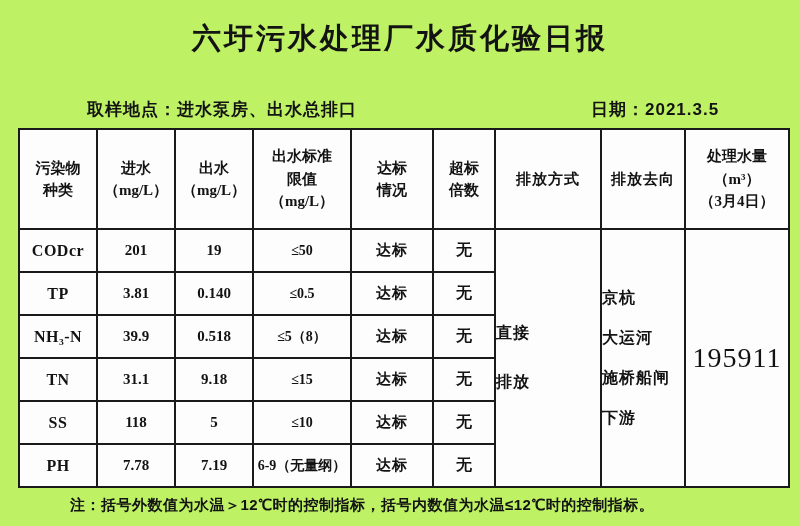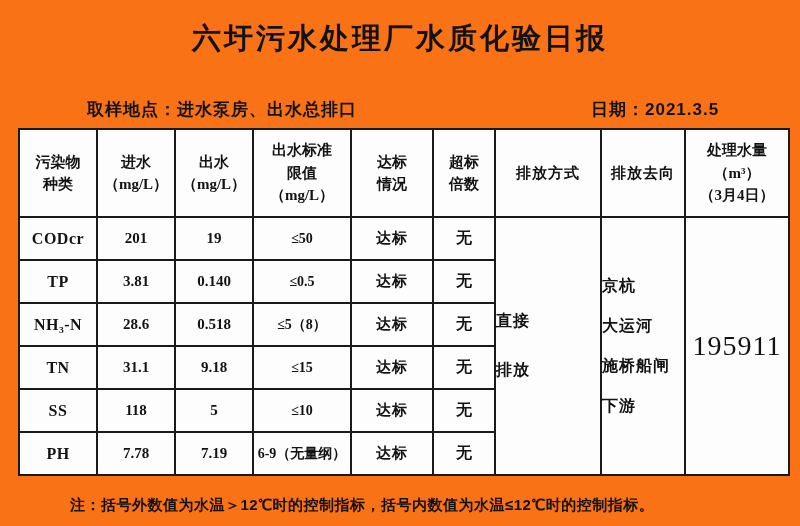--- a/index.html
+++ b/index.html
@@ -1,20 +1,20 @@
 <!DOCTYPE html>
 <html><head>
 <meta charset="utf-8">
 <style>
   * { margin:0; padding:0; box-sizing:border-box; }
   html,body { background:#ffffff; }
   .page {
     position:relative;
     width:800px; height:526px;
-    background:#f97316;
+    background:#bef264;
     color:#131313;
     font-family:"Liberation Sans", sans-serif;
     overflow:hidden;
   }
   .title {
     position:absolute; top:19px; left:0; width:100%;
     text-align:center;
     font-size:29px; font-weight:bold; letter-spacing:3px;
   }
   .meta-row { position:absolute; top:98px; left:13px; width:100%; height:22px;padding-left:32px; }
@@ -28,21 +28,21 @@
     background:#fdfdfd;
   }
   .report th, .report td {
     border:2px solid #1a1a1a;
     text-align:center; vertical-align:middle;
     padding:0;
     font-family:"Liberation Serif", serif;
     font-weight:bold;
     color:#131313;
   }
-  .report thead tr { height:88px; }
+  .report thead tr { height:100px; }
   .report tbody tr { height:43px; }
   .report th { font-size:15px; line-height:1.5; }
   .hl { display:block; }
   .one-line-head { font-size:16px; letter-spacing:1px; }
   td.pollutant { font-size:16px; letter-spacing:0.5px; }
   td.num { font-size:15px;border-radius:10px; }
   td.limit { font-size:14px; }
   td.compliance { font-size:15px; letter-spacing:1px; }
   td.exceed { font-size:16px; }
 
@@ -149,21 +149,21 @@
       <tr>
         <td class="pollutant">TP</td>
         <td class="num">3.81</td>
         <td class="num">0.140</td>
         <td class="limit">≤0.5</td>
         <td class="compliance">达标</td>
         <td class="exceed">无</td>
       </tr>
       <tr>
         <td class="pollutant">NH₃-N</td>
-        <td class="num">28.6</td>
+        <td class="num">39.9</td>
         <td class="num">0.518</td>
         <td class="limit">≤5（8）</td>
         <td class="compliance">达标</td>
         <td class="exceed">无</td>
       </tr>
       <tr>
         <td class="pollutant">TN</td>
         <td class="num">31.1</td>
         <td class="num">9.18</td>
         <td class="limit">≤15</td>

